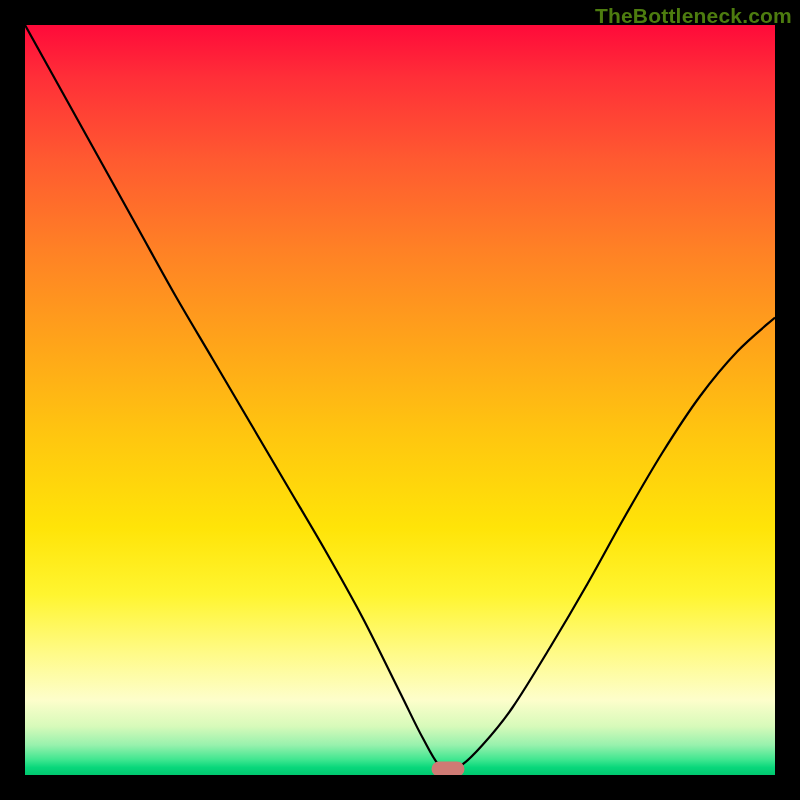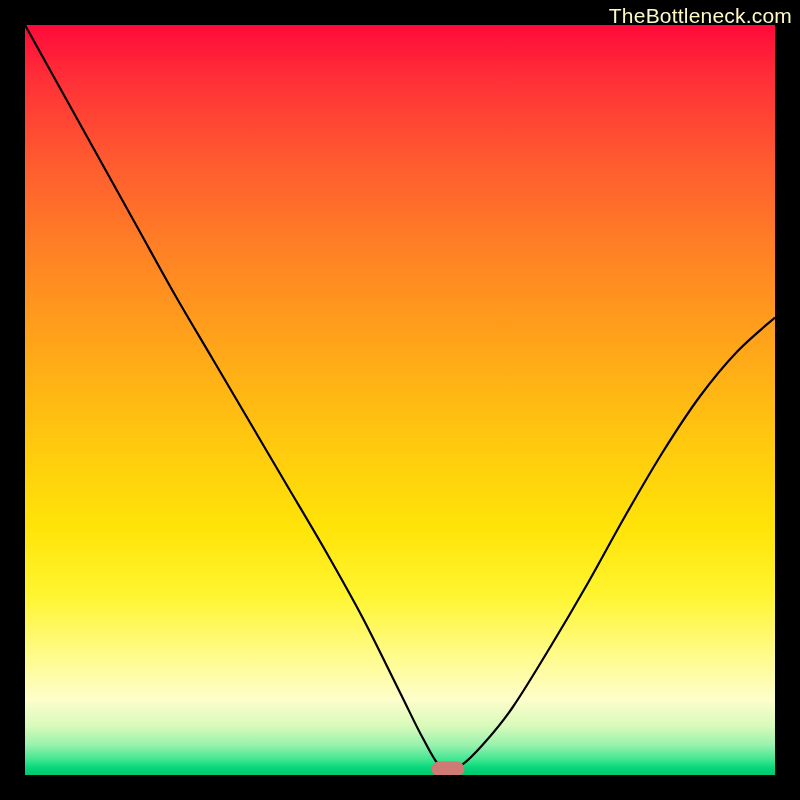--- a/index.html
+++ b/index.html
@@ -62,24 +62,24 @@
     width: 33px;
     height: 15px;
     border-radius: 8px;
     background: #cf7a74;
     transform: translate(-50%, -50%);
   }
   .watermark {
     position: absolute;
     top: 4px;
     right: 8px;
-    color: #fef9c3;
+    color: #4d7c0f;
     font-size: 21px;
     letter-spacing: 0.2px;
-    font-weight: 400;
+    font-weight: 700;
   }
 </style>
 </head>
 <body>
 
 <div class="stage">
 
   <div class="watermark">TheBottleneck.com</div>
 
   <div class="plot">

